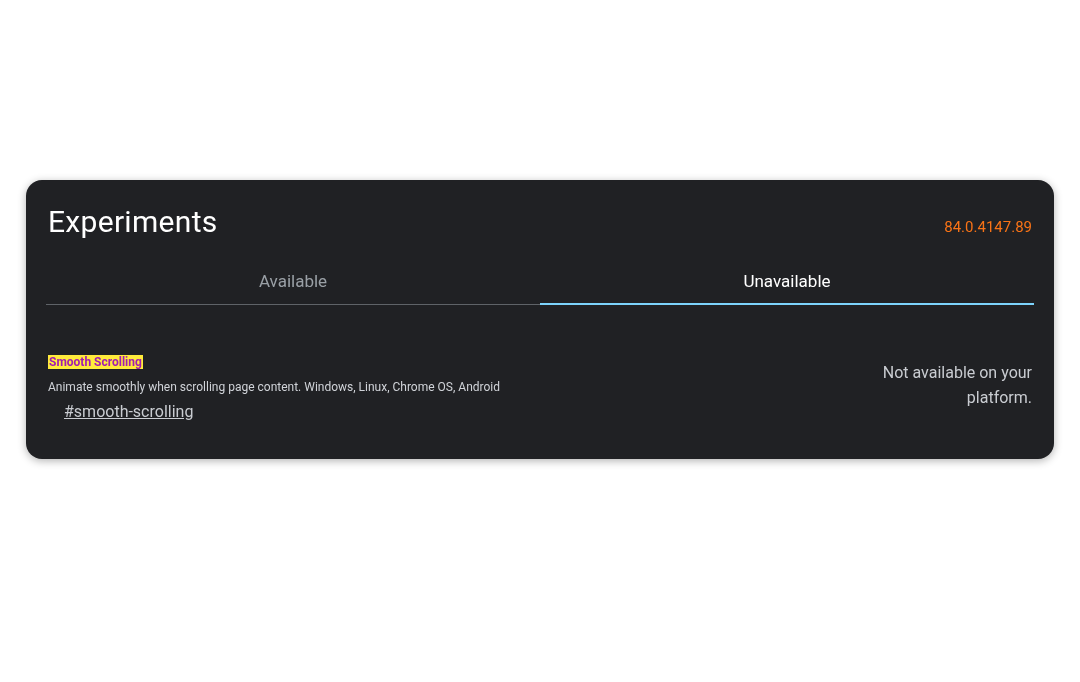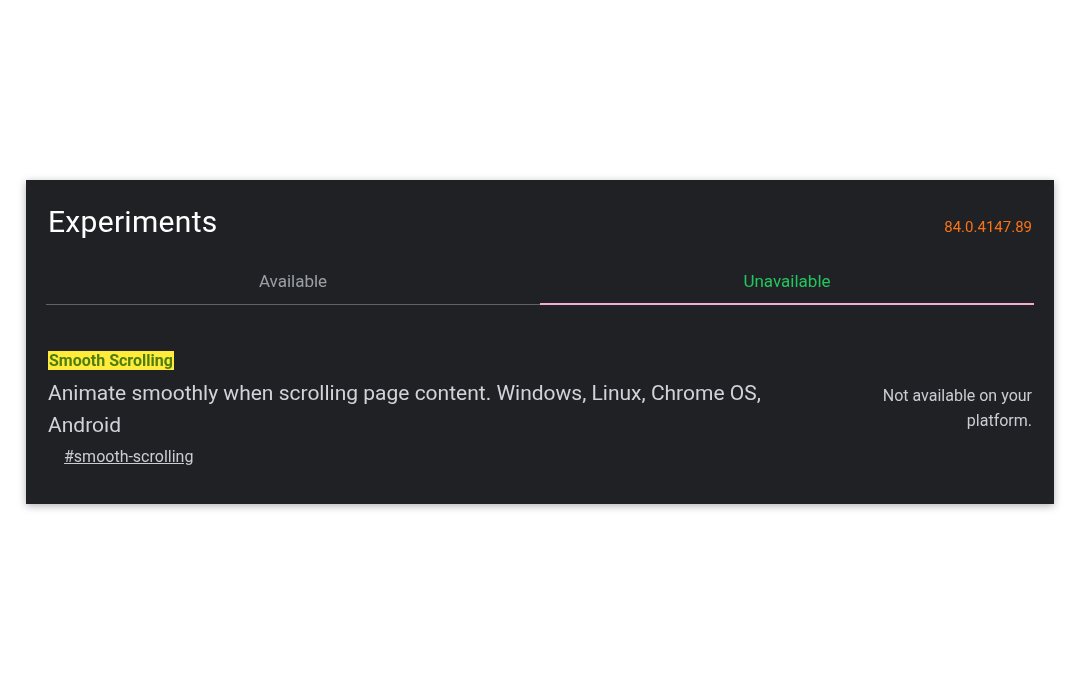--- a/index.html
+++ b/index.html
@@ -8,21 +8,21 @@
     width: 1080px;
     height: 682px;
     display: flex;
     align-items: flex-start;
     justify-content: center;
     padding-top: 180px;
   }
   .panel {
     width: 1028px;
     background: #202124;
-    border-radius: 0;
+    border-radius: 16px;
     box-shadow: 0 2px 8px rgba(0,0,0,0.3);
     color: #e8eaed;
     padding: 18px 20px 28px 20px;
   }
   .header-row {
     display: flex;
     align-items: baseline;
     justify-content: space-between;
     padding: 6px 2px 18px 2px;
   }
@@ -44,42 +44,42 @@
     flex: 1;
     text-align: center;
     font-size: 17px;
     padding: 14px 0 12px 0;
     cursor: pointer;
     border-bottom: 1px solid #5f6368;
     color: #9aa0a6;
     user-select: none;
   }
   .tab.active {
-    color: #22c55e;
-    border-bottom: 2px solid #f9a8d4;
+    color: #ffffff;
+    border-bottom: 2px solid #7dd3fc;
   }
   .flag-row {
     display: flex;
     justify-content: space-between;
     align-items: center;
     padding: 46px 2px 10px 2px;
     gap: 30px;
   }
   .flag-left { flex: 1; }
   .flag-title {
     display: inline;
     background: #ffeb3b;
-    color: #4d7c0f;
+    color: #a21caf;
     font-weight: 700;
-    font-size: 16px;
+    font-size: 12px;
     padding: 0 1px;
   }
   .flag-desc {
     margin-top: 8px;
-    font-size: 21px;
+    font-size: 12px;
     color: #d0d3d8;
     line-height: 1.5;
   }
   .flag-hash {
     margin-top: 6px;
     font-size: 16px;
     color: #c9ccd1;
     text-decoration: underline;
     display: inline-block;
     margin-left: 16px;

